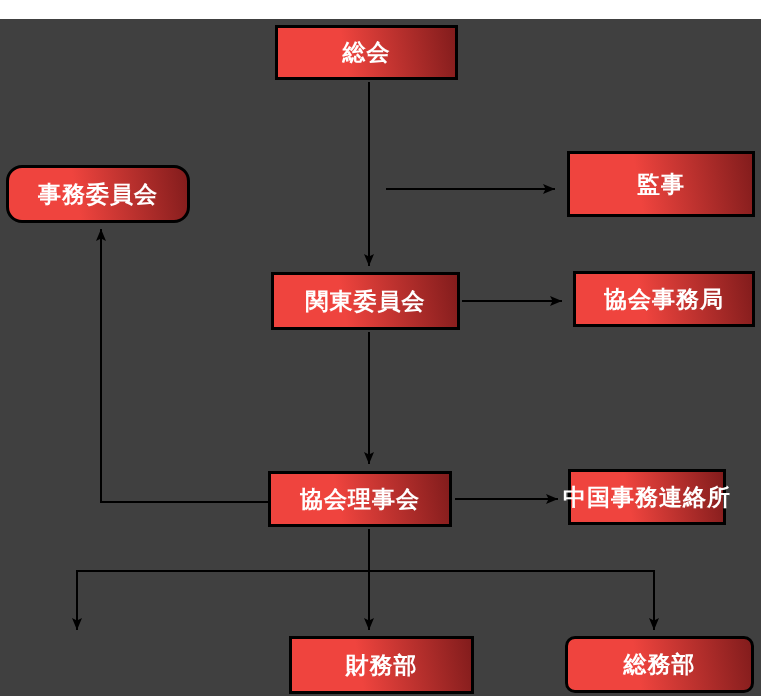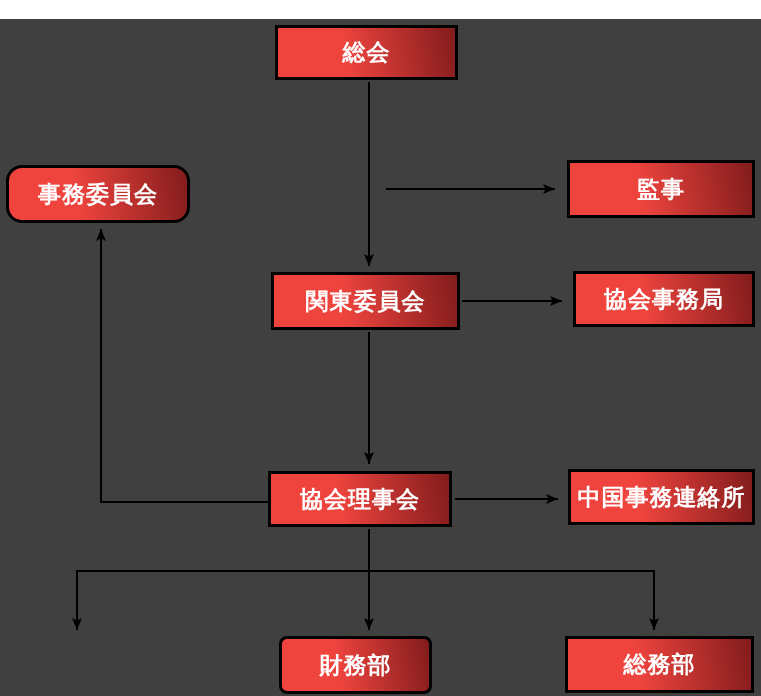--- a/index.html
+++ b/index.html
@@ -37,28 +37,28 @@
     font-size: 23px;
     font-weight: 700;
     letter-spacing: 1px;
     white-space: nowrap;
     font-family: "DejaVu Serif", "Liberation Serif", serif;
     text-align: center;
   }
   
   #n-general-assembly        { left: 275px; top: 6px;   width: 183px; height: 55px; }
   #n-office-committee        { left: 6px;   top: 146px; width: 184px; height: 58px; border-radius: 16px; }
-  #n-auditors                { left: 567px; top: 141px; width: 188px; height: 58px; }
+  #n-auditors                { left: 567px; top: 132px; width: 188px; height: 66px; }
   #n-association-board       { left: 271px; top: 253px; width: 189px; height: 58px; }
   #n-kanto-committee         { left: 573px; top: 252px; width: 182px; height: 56px; }
   #n-association-secretariat { left: 268px; top: 452px; width: 184px; height: 56px; }
-  #n-china-liaison-office    { left: 568px; top: 450px; width: 187px; height: 56px; }
+  #n-china-liaison-office    { left: 568px; top: 450px; width: 158px; height: 56px; }
   #n-operations-dept         { left: 5px;   top: 617px; width: 183px; height: 58px; }
-  #n-finance-dept            { left: 279px; top: 617px; width: 153px; height: 58px; border-radius: 8px; }
-  #n-general-affairs-dept    { left: 565px; top: 617px; width: 189px; height: 57px; }
+  #n-finance-dept            { left: 289px; top: 617px; width: 185px; height: 58px; }
+  #n-general-affairs-dept    { left: 565px; top: 617px; width: 189px; height: 57px; border-radius: 10px; }
 </style>
 </head>
 <body>
 
 <div class="canvas">
 
   <svg class="edges-layer" width="761" height="696" viewBox="0 0 761 696" xmlns="http://www.w3.org/2000/svg">
     <defs>
       <marker id="arrowhead" markerUnits="userSpaceOnUse" markerWidth="15" markerHeight="12" refX="12" refY="5" orient="auto">
         <path d="M0,0 L12,5 L0,10 L2.6,5 Z" fill="#000000"></path>

